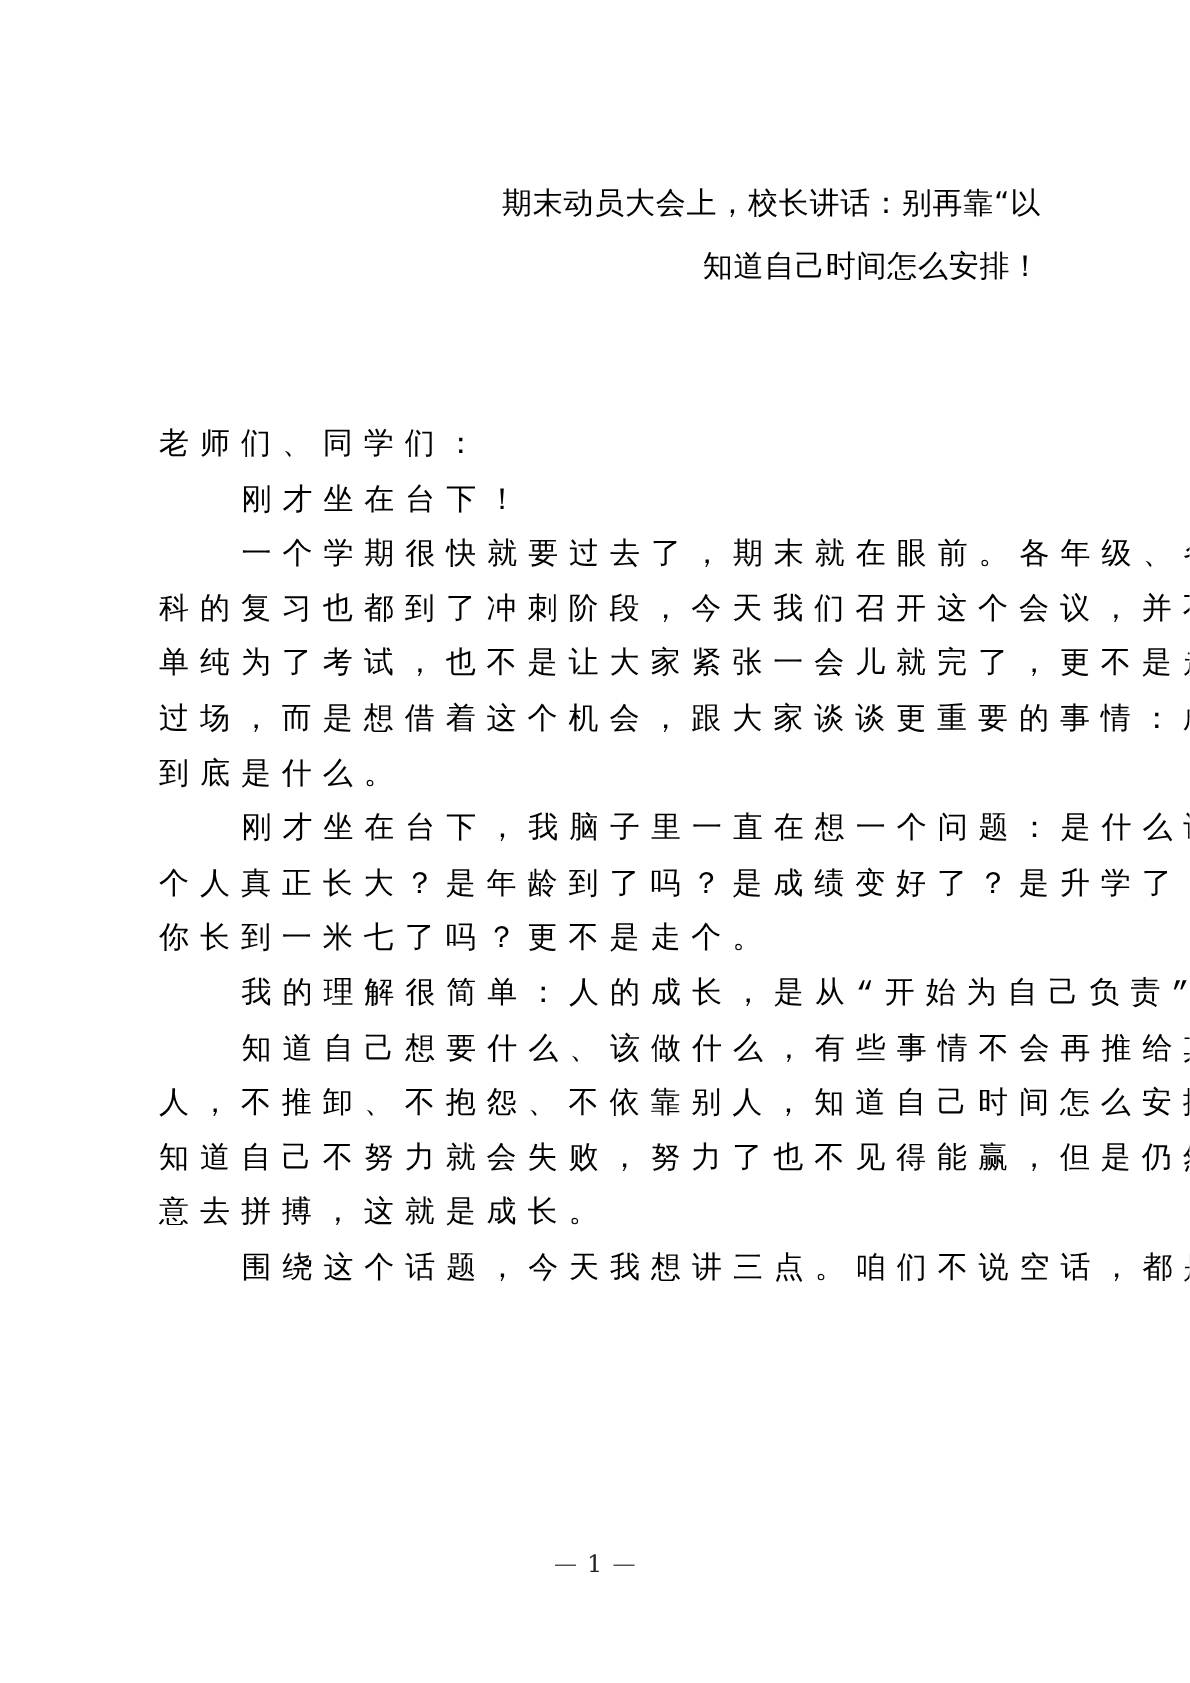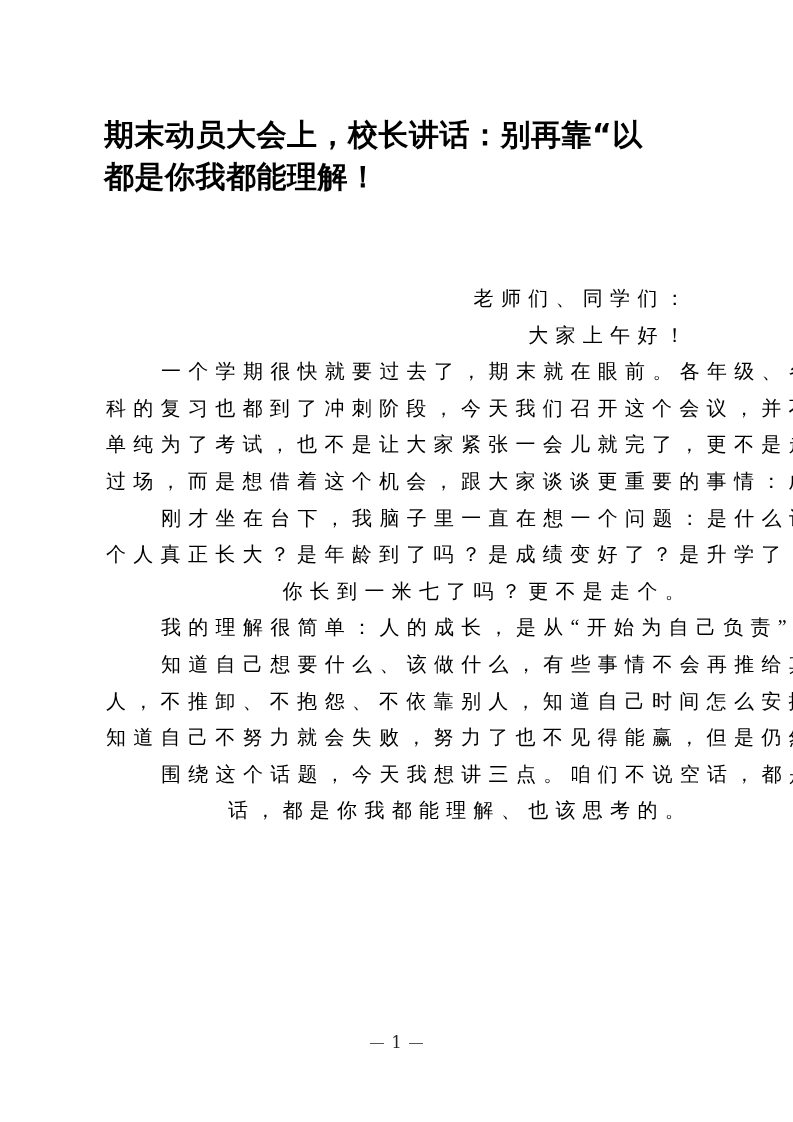--- a/index.html
+++ b/index.html
@@ -20,41 +20,40 @@
       width: 793px;
       height: 1122px;
       background: #ffffff;
     }
     .title {
       position: absolute;
       left: 104px;
       top: 114px;
       width: 590px;
       font-family: "DejaVu Sans", "Liberation Sans", sans-serif;
-      font-weight: bold;
-      font-size: 30px;
+      font-weight: normal;
+      font-size: 20px;
       line-height: 42px;
-      text-align: left;
+      text-align: right;
       letter-spacing: 0.5px;
       margin: 0;
     }
     .title .line {
       display: block;
       white-space: nowrap;
     }
     .body {
       position: absolute;
       left: 106px;
       top: 280px;
       width: 586px;
-      font-family: Liberation Serif, serif;
+      font-family: Liberation Mono, monospace;
       font-size: 20px;
       line-height: 36.6px;
       letter-spacing: 7.3px;
-      text-align: right;
     }
     .body p {
       margin: 0;
       padding: 0;
     }
     .body .row {
       display: block;
       white-space: nowrap;
       height: 36.6px;
     }
@@ -80,59 +79,60 @@
       margin: 0 7px;
     }
   </style>
 </head>
 <body>
 
 <div class="page">
 
   <h1 class="title">
     <span class="line">期末动员大会上，校长讲话：别再靠“以</span>
-    <span class="line">都是你我都能理解！</span>
+    <span class="line">知道自己时间怎么安排！</span>
   </h1>
 
   <div class="body">
 
     <p>
       <span class="row">老师们、同学们：</span>
     </p>
 
     <p>
-      <span class="row indent">大家上午好！</span>
+      <span class="row indent">刚才坐在台下！</span>
     </p>
 
     <p>
       <span class="row indent">一个学期很快就要过去了，期末就在眼前。各年级、各学</span>
       <span class="row">科的复习也都到了冲刺阶段，今天我们召开这个会议，并不是</span>
       <span class="row">单纯为了考试，也不是让大家紧张一会儿就完了，更不是走个</span>
       <span class="row">过场，而是想借着这个机会，跟大家谈谈更重要的事情：成长，</span>
+      <span class="row">到底是什么。</span>
     </p>
 
     <p>
       <span class="row indent">刚才坐在台下，我脑子里一直在想一个问题：是什么让一</span>
       <span class="row">个人真正长大？是年龄到了吗？是成绩变好了？是升学了？是</span>
       <span class="row">你长到一米七了吗？更不是走个。</span>
     </p>
 
     <p>
       <span class="row indent">我的理解很简单：人的成长，是从“开始为自己负责”那一</span>
     </p>
 
     <p>
       <span class="row indent">知道自己想要什么、该做什么，有些事情不会再推给其他</span>
       <span class="row">人，不推卸、不抱怨、不依靠别人，知道自己时间怎么安排，</span>
       <span class="row">知道自己不努力就会失败，努力了也不见得能赢，但是仍然愿</span>
+      <span class="row">意去拼搏，这就是成长。</span>
     </p>
 
     <p>
       <span class="row indent">围绕这个话题，今天我想讲三点。咱们不说空话，都是人</span>
-      <span class="row">话，都是你我都能理解、也该思考的。</span>
     </p>
 
 
   </div>
 
   <div class="footer">
     <span class="dash"></span><span>1</span><span class="dash"></span>
   </div>
 
 </div>

